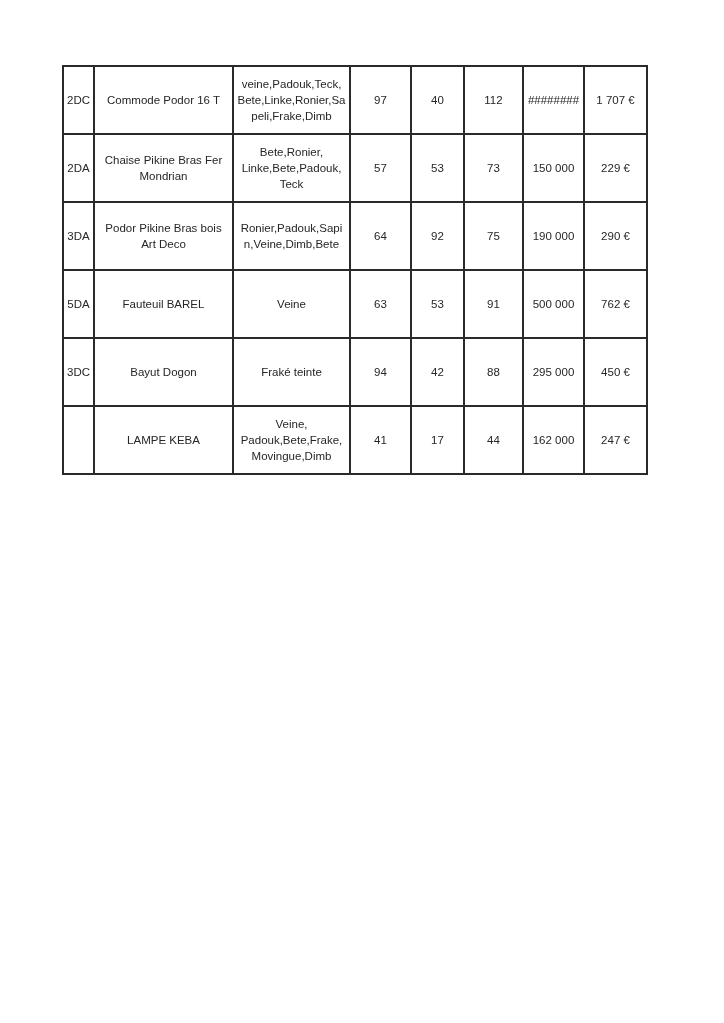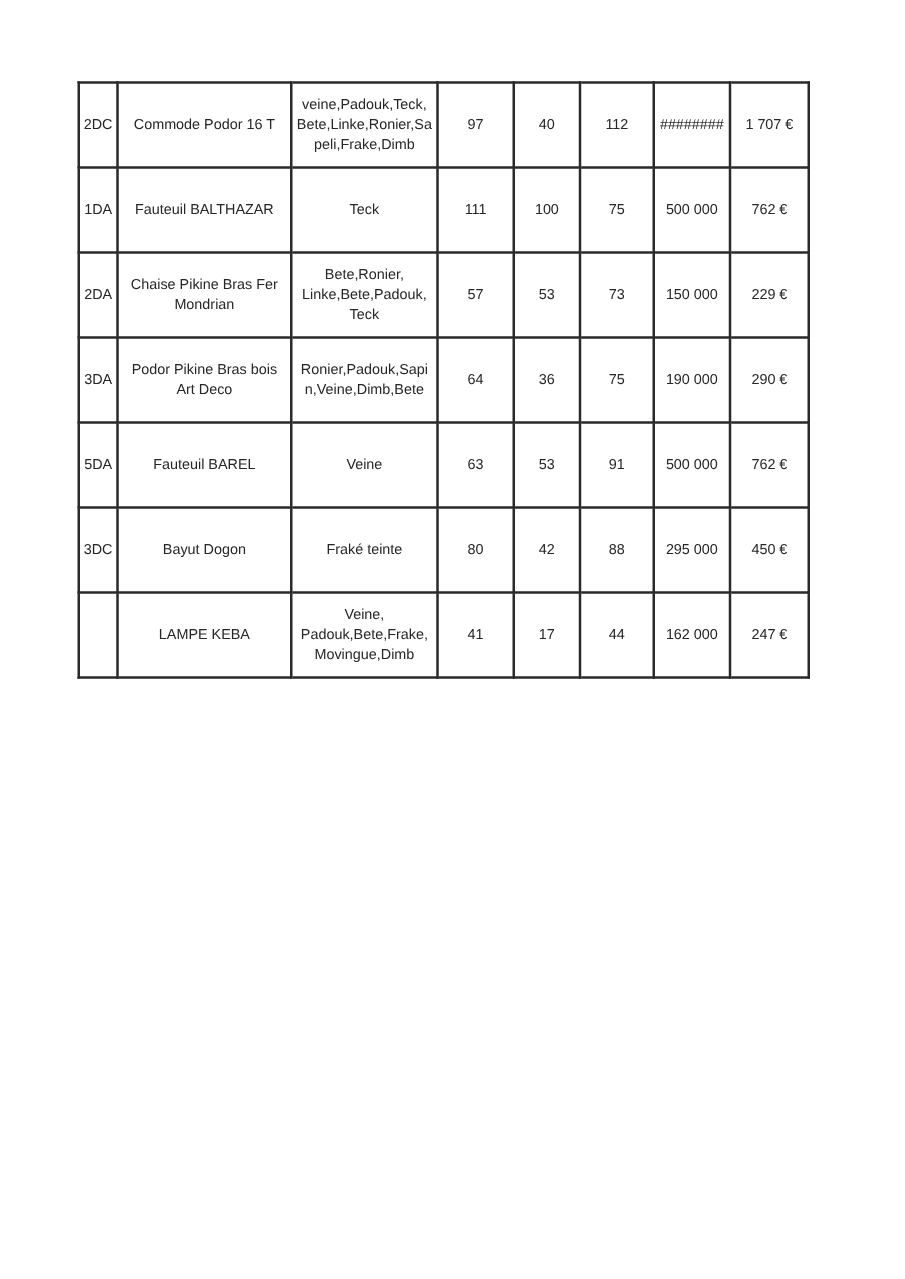--- a/index.html
+++ b/index.html
@@ -66,67 +66,57 @@
     <td class="c-materials">veine,Padouk,Teck,
 Bete,Linke,Ronier,Sa
 peli,Frake,Dimb</td>
     <td class="c-num">97</td>
     <td class="c-num">40</td>
     <td class="c-num">112</td>
     <td class="c-num c-cfa">########</td>
     <td class="c-num">1 707 €</td>
   </tr>
         <tr>
-    <td class="c-code">1DA</td>
-    <td class="c-name">Fauteuil BALTHAZAR</td>
-    <td class="c-materials">Teck</td>
-    <td class="c-num">111</td>
-    <td class="c-num">100</td>
-    <td class="c-num">75</td>
-    <td class="c-num c-cfa">500 000</td>
-    <td class="c-num">762 €</td>
-  </tr>
-        <tr>
     <td class="c-code">2DA</td>
     <td class="c-name">Chaise Pikine Bras Fer Mondrian</td>
     <td class="c-materials">Bete,Ronier,
 Linke,Bete,Padouk,
 Teck</td>
     <td class="c-num">57</td>
     <td class="c-num">53</td>
     <td class="c-num">73</td>
     <td class="c-num c-cfa">150 000</td>
     <td class="c-num">229 €</td>
   </tr>
         <tr>
     <td class="c-code">3DA</td>
     <td class="c-name">Podor Pikine Bras bois Art Deco</td>
     <td class="c-materials">Ronier,Padouk,Sapi
 n,Veine,Dimb,Bete</td>
     <td class="c-num">64</td>
-    <td class="c-num">36</td>
+    <td class="c-num">92</td>
     <td class="c-num">75</td>
     <td class="c-num c-cfa">190 000</td>
     <td class="c-num">290 €</td>
   </tr>
         <tr>
     <td class="c-code">5DA</td>
     <td class="c-name">Fauteuil BAREL</td>
     <td class="c-materials">Veine</td>
     <td class="c-num">63</td>
     <td class="c-num">53</td>
     <td class="c-num">91</td>
     <td class="c-num c-cfa">500 000</td>
     <td class="c-num">762 €</td>
   </tr>
         <tr>
     <td class="c-code">3DC</td>
     <td class="c-name">Bayut Dogon</td>
     <td class="c-materials">Fraké teinte</td>
-    <td class="c-num">80</td>
+    <td class="c-num">94</td>
     <td class="c-num">42</td>
     <td class="c-num">88</td>
     <td class="c-num c-cfa">295 000</td>
     <td class="c-num">450 €</td>
   </tr>
         <tr>
     <td class="c-code"></td>
     <td class="c-name">LAMPE KEBA</td>
     <td class="c-materials">Veine,
 Padouk,Bete,Frake,

